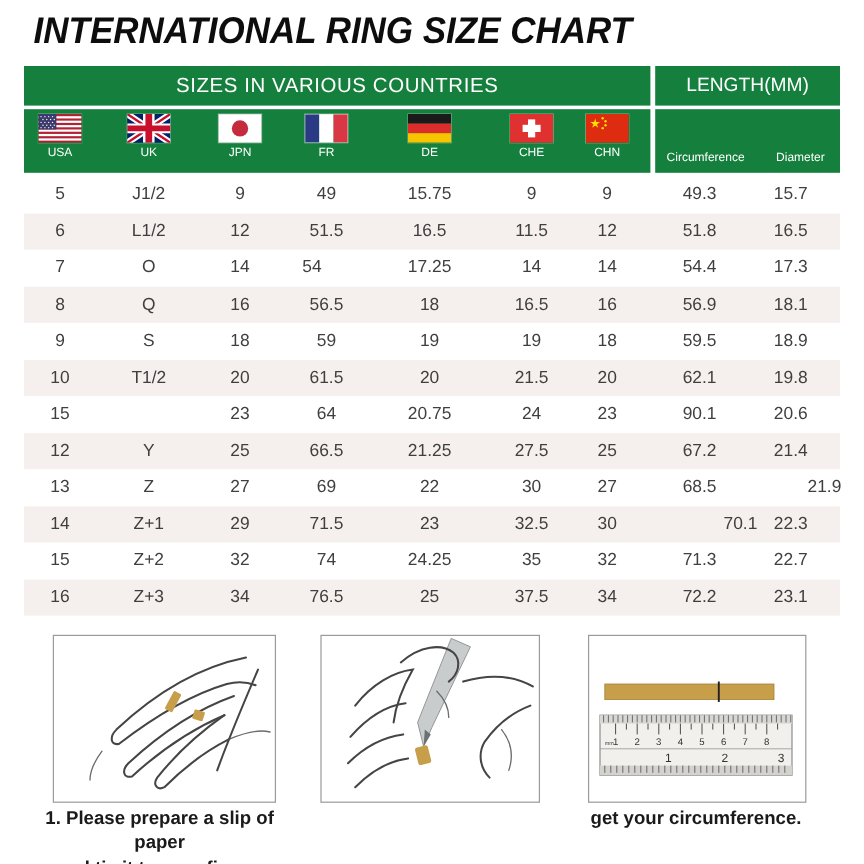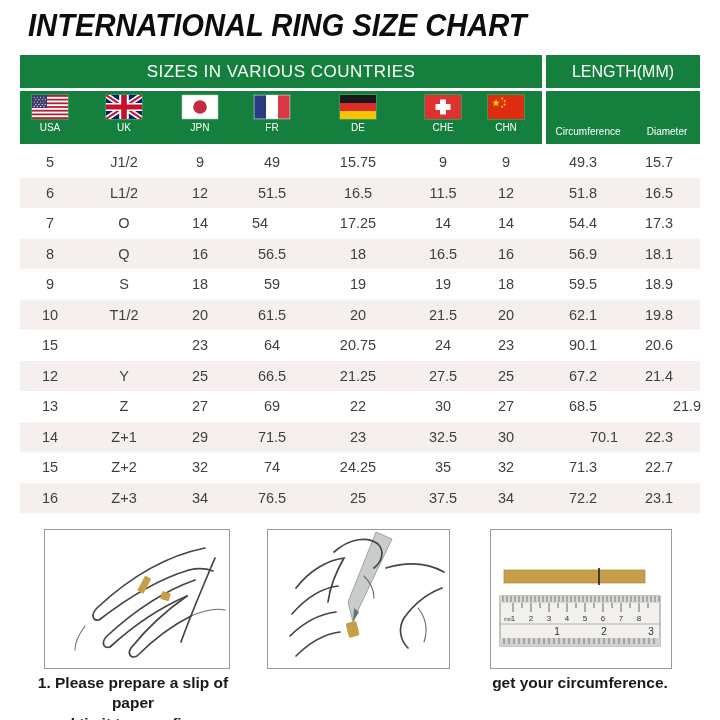--- a/index.html
+++ b/index.html
@@ -252,21 +252,21 @@
         <span class="tcell" style="left: 639px; margin-left: 28px;">21.9</span>
       </div>
       <div class="trow alt" style="top: 421.5px;">
         <span class="tcell" style="left: 30px;">14</span>
         <span class="tcell" style="left: 104px;">Z+1</span>
         <span class="tcell" style="left: 180px;">29</span>
         <span class="tcell" style="left: 252px;">71.5</span>
         <span class="tcell" style="left: 338px;">23</span>
         <span class="tcell" style="left: 423px;">32.5</span>
         <span class="tcell" style="left: 486px;">30</span>
-        <span class="tcell" style="left: 584px;">70.1</span>
+        <span class="tcell" style="left: 597px;">70.1</span>
         <span class="tcell" style="left: 639px;">22.3</span>
       </div>
       <div class="trow" style="top: 452px;">
         <span class="tcell" style="left: 30px;">15</span>
         <span class="tcell" style="left: 104px;">Z+2</span>
         <span class="tcell" style="left: 180px;">32</span>
         <span class="tcell" style="left: 252px;">74</span>
         <span class="tcell" style="left: 338px;">24.25</span>
         <span class="tcell" style="left: 423px;">35</span>
         <span class="tcell" style="left: 486px;">32</span>

